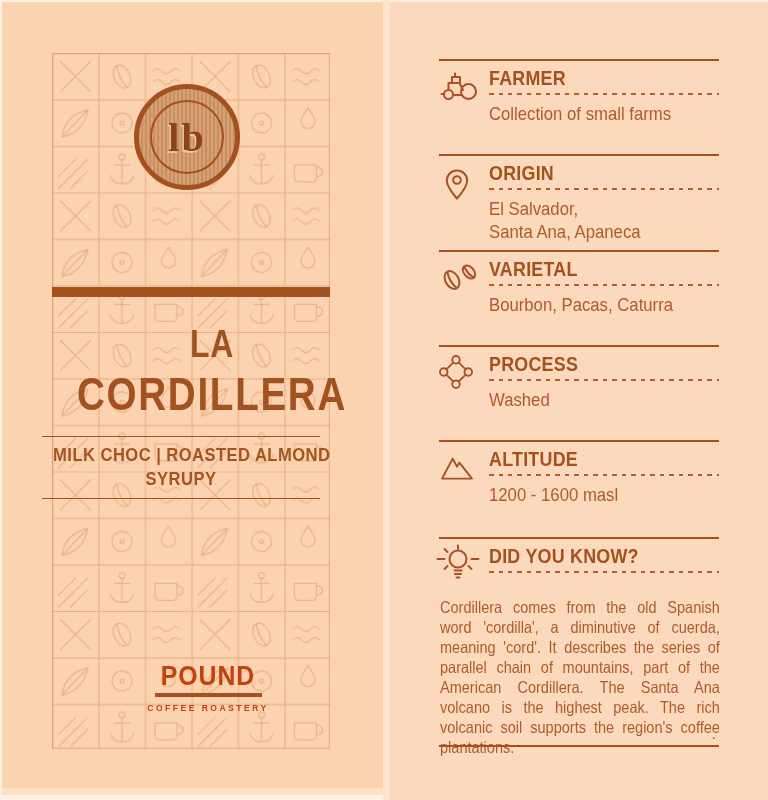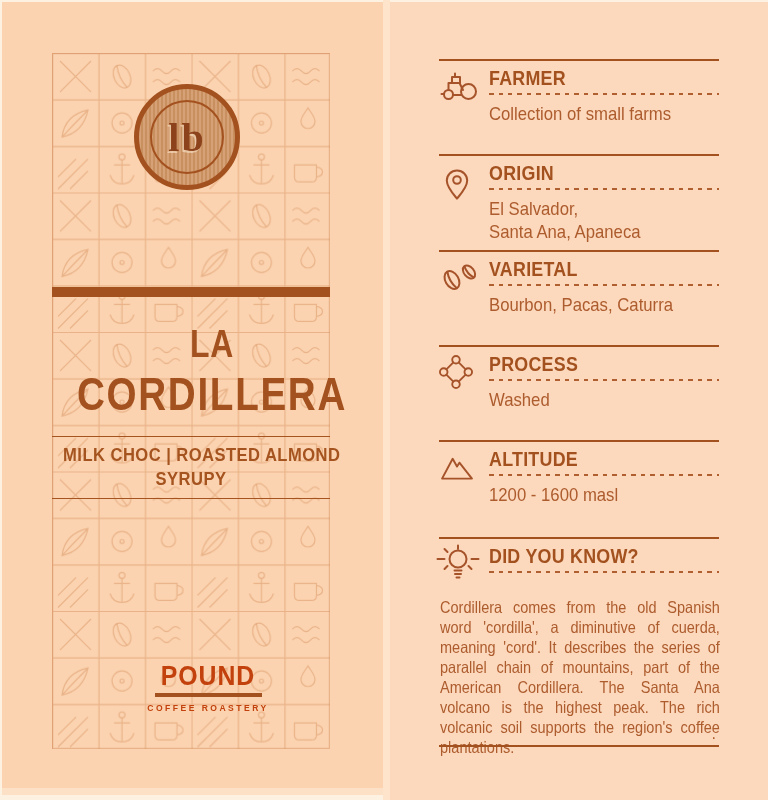--- a/index.html
+++ b/index.html
@@ -53,21 +53,21 @@
   .front-title .t1{
     font-size:38px;line-height:40px;letter-spacing:1px;
     transform:scaleX(.84);transform-origin:center;margin-bottom:6px;
   }
   .front-title .t2{
     font-size:46px;line-height:48px;letter-spacing:2px;
     transform:scaleX(.84);transform-origin:center;
   }
 
   .notes{
-    position:absolute;left:50px;top:434px;width:278px;
+    position:absolute;left:40px;top:434px;width:278px;
     border-top:1.5px solid #A5531F;border-bottom:1.5px solid #A5531F;
     padding:6px 0 7px 0;box-sizing:border-box;
     text-align:center;color:#A5531F;font-weight:700;
   }
   .notes div{
     font-size:18px;line-height:24px;letter-spacing:.5px;
     transform:scaleX(.92);transform-origin:center;white-space:nowrap;
   }
 
   .brand{

